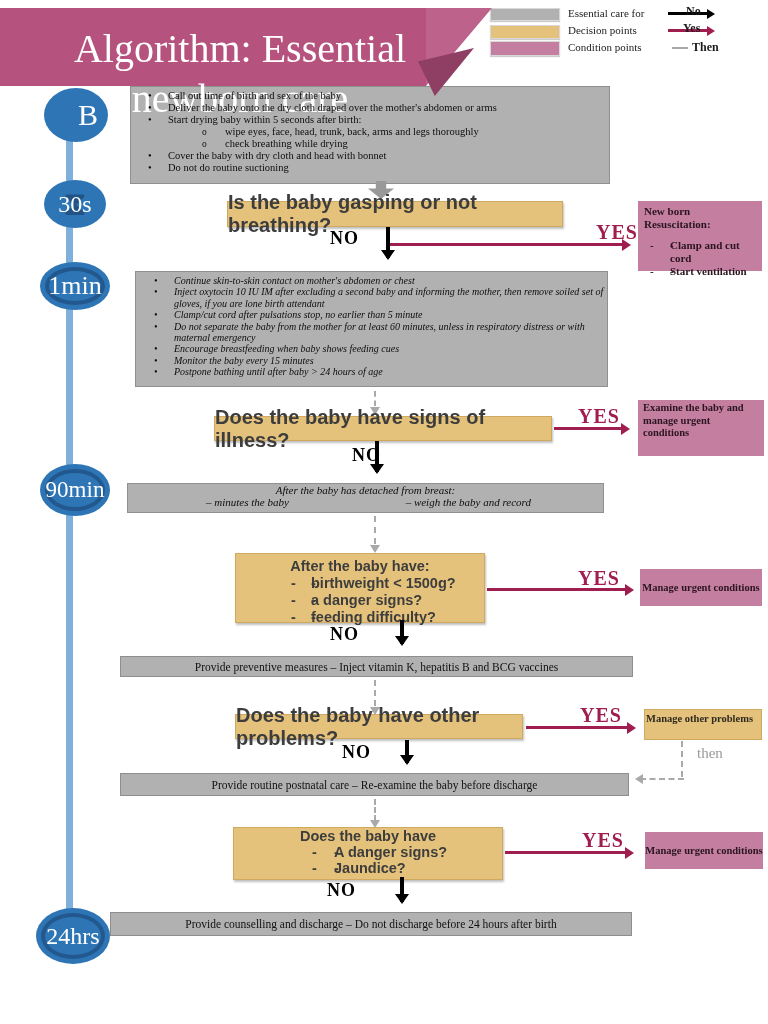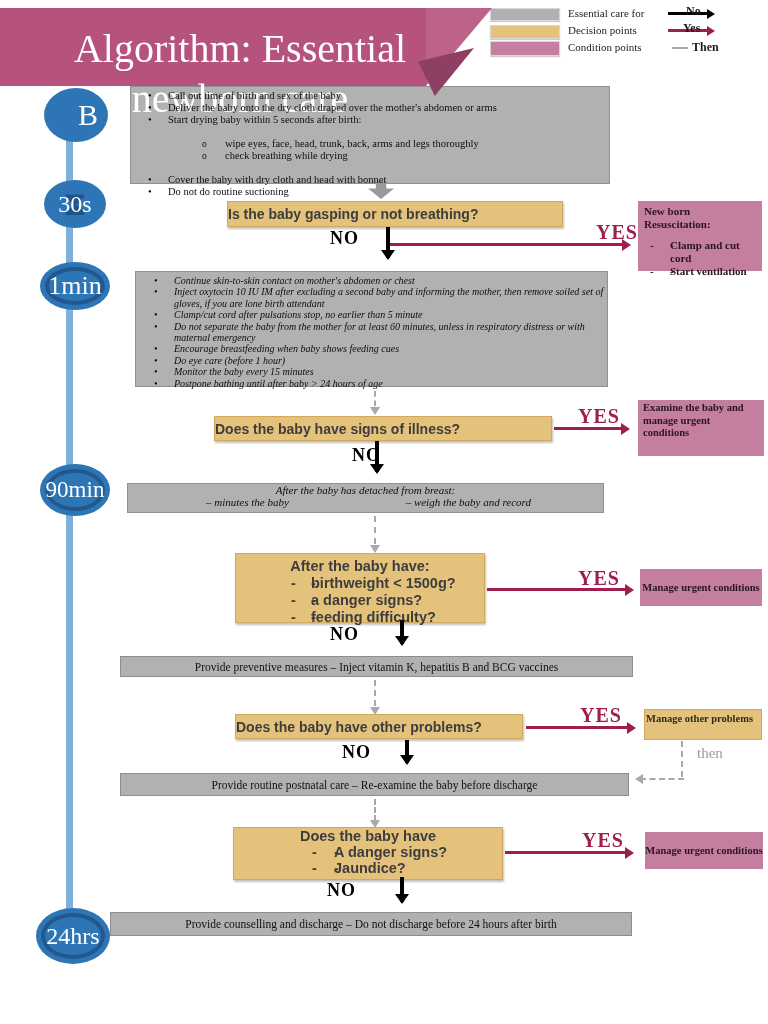--- a/index.html
+++ b/index.html
@@ -33,30 +33,30 @@
   .tl-ring{position:absolute;inset:5px;border:4px solid rgba(23,54,93,.45);border-radius:50%;}
   .tl-glyph{position:absolute;color:rgba(23,54,93,.55);font-size:34px;line-height:1;}
 
   
   .graybox{background:#b1b1b1;border:1px solid #909090;box-sizing:border-box;font-style:italic;}
   .graybar{background:#b1b1b1;border:1px solid #8e8e8e;box-sizing:border-box;display:flex;
         align-items:center;justify-content:center;font-size:11.5px;color:#111;z-index:2;}
   .decision{background:#e5c27c;border:1px solid #d0a95f;box-shadow:1px 2px 2px rgba(0,0,0,.25);
         box-sizing:border-box;font-family:"Liberation Sans",sans-serif;font-weight:bold;
         color:#3d3d3d;z-index:2;}
-  .d-center{display:flex;align-items:center;justify-content:flex-start;font-size:14px;}
+  .d-center{display:flex;align-items:center;justify-content:flex-start;font-size:20px;}
   .pinkbox{background:#c37ea0;box-sizing:border-box;color:#2a1520;z-index:2;}
   .tanbox{background:#e5c27c;border:1px solid #d0a95f;box-sizing:border-box;color:#2f2a20;z-index:2;}
 
   
   .bullets{font-size:10.5px;line-height:12px;color:#0d0d0d;z-index:4;}
   ul.blt{list-style:none;margin:0;padding:0;}
   ul.blt>li{position:relative;padding-left:38px;}
   ul.blt>li:before{content:"\2022";position:absolute;left:18px;}
-  ul.sub{list-style:none;margin:12px;padding:0;}
+  ul.sub{list-style:none;margin:0;padding:0;}
   ul.sub>li{position:relative;padding-left:95px;}
   ul.sub>li:before{content:"o";position:absolute;left:72px;font-size:9.5px;}
 
   .dashlist{list-style:none;margin:0;padding:0;}
   .dashlist>li{position:relative;}
   .dashlist>li:before{content:"-";position:absolute;}
 
   
   .av{width:4px;background:#000;z-index:3;}
   .av:after{content:"";position:absolute;left:50%;transform:translateX(-50%);bottom:-9px;
@@ -159,21 +159,20 @@
     </ul>
   </div>
 
   <div class="abs graybox bullets" style="left:135px;top:271px;width:473px;height:116px;padding-top:3px">
     <ul class="blt" style="line-height:11.4px;font-size:10px">
       <li><span>Continue skin-to-skin contact on mother's abdomen or chest</span></li>
       <li><span>Inject oxytocin 10 IU IM after excluding a second baby and informing the mother, then remove soiled set of gloves, if you are lone birth attendant</span></li>
       <li><span>Clamp/cut cord after pulsations stop, no earlier than 5 minute</span></li>
       <li><span>Do not separate the baby from the mother for at least 60 minutes, unless in respiratory distress or with maternal emergency</span></li>
       <li><span>Encourage breastfeeding when baby shows feeding cues</span></li>
-      <li><span>Do eye care (before 1 hour)</span></li>
       <li><span>Monitor the baby every 15 minutes</span></li>
       <li><span>Postpone bathing until after baby &gt; 24 hours of age</span></li>
     </ul>
   </div>
 
   <div class="abs dashv" style="left:374px;top:391px;height:15px"></div>
   <div class="abs tri-down" style="left:370px;top:407px"></div>
 
   <div class="abs decision d-center" style="left:214px;top:416px;width:338px;height:25px">
     <span>Does the baby have signs of illness?</span>

